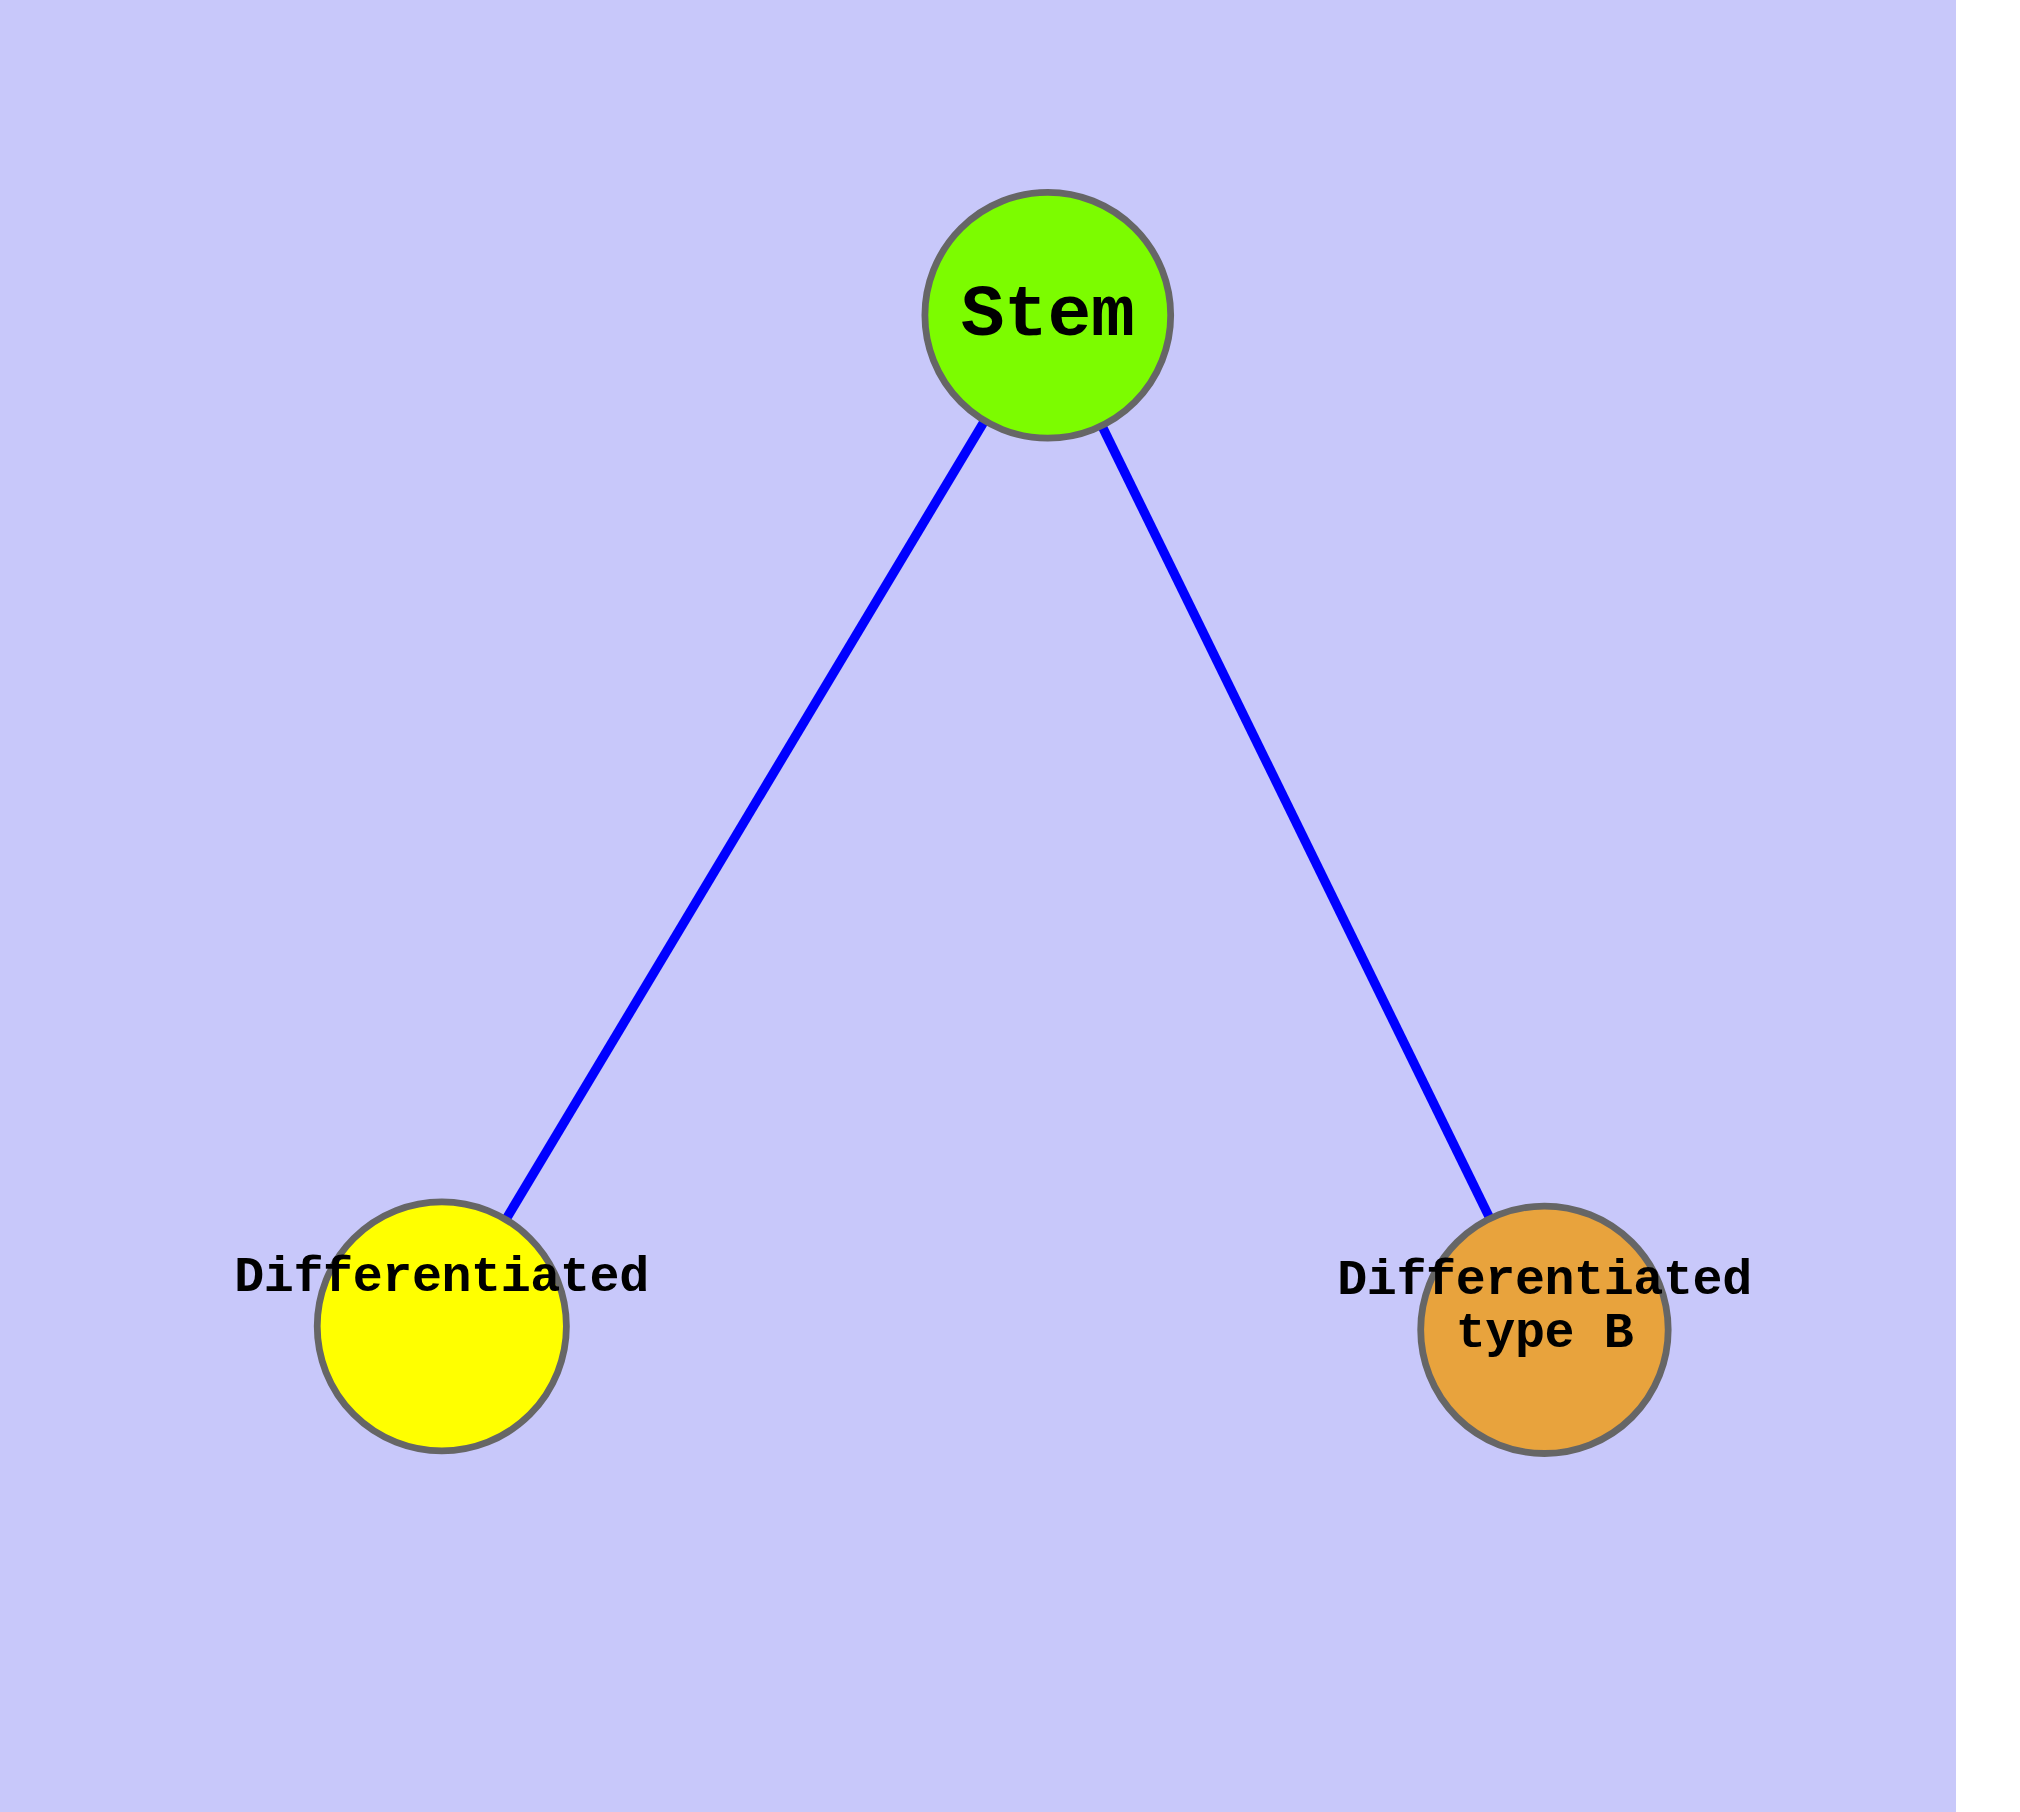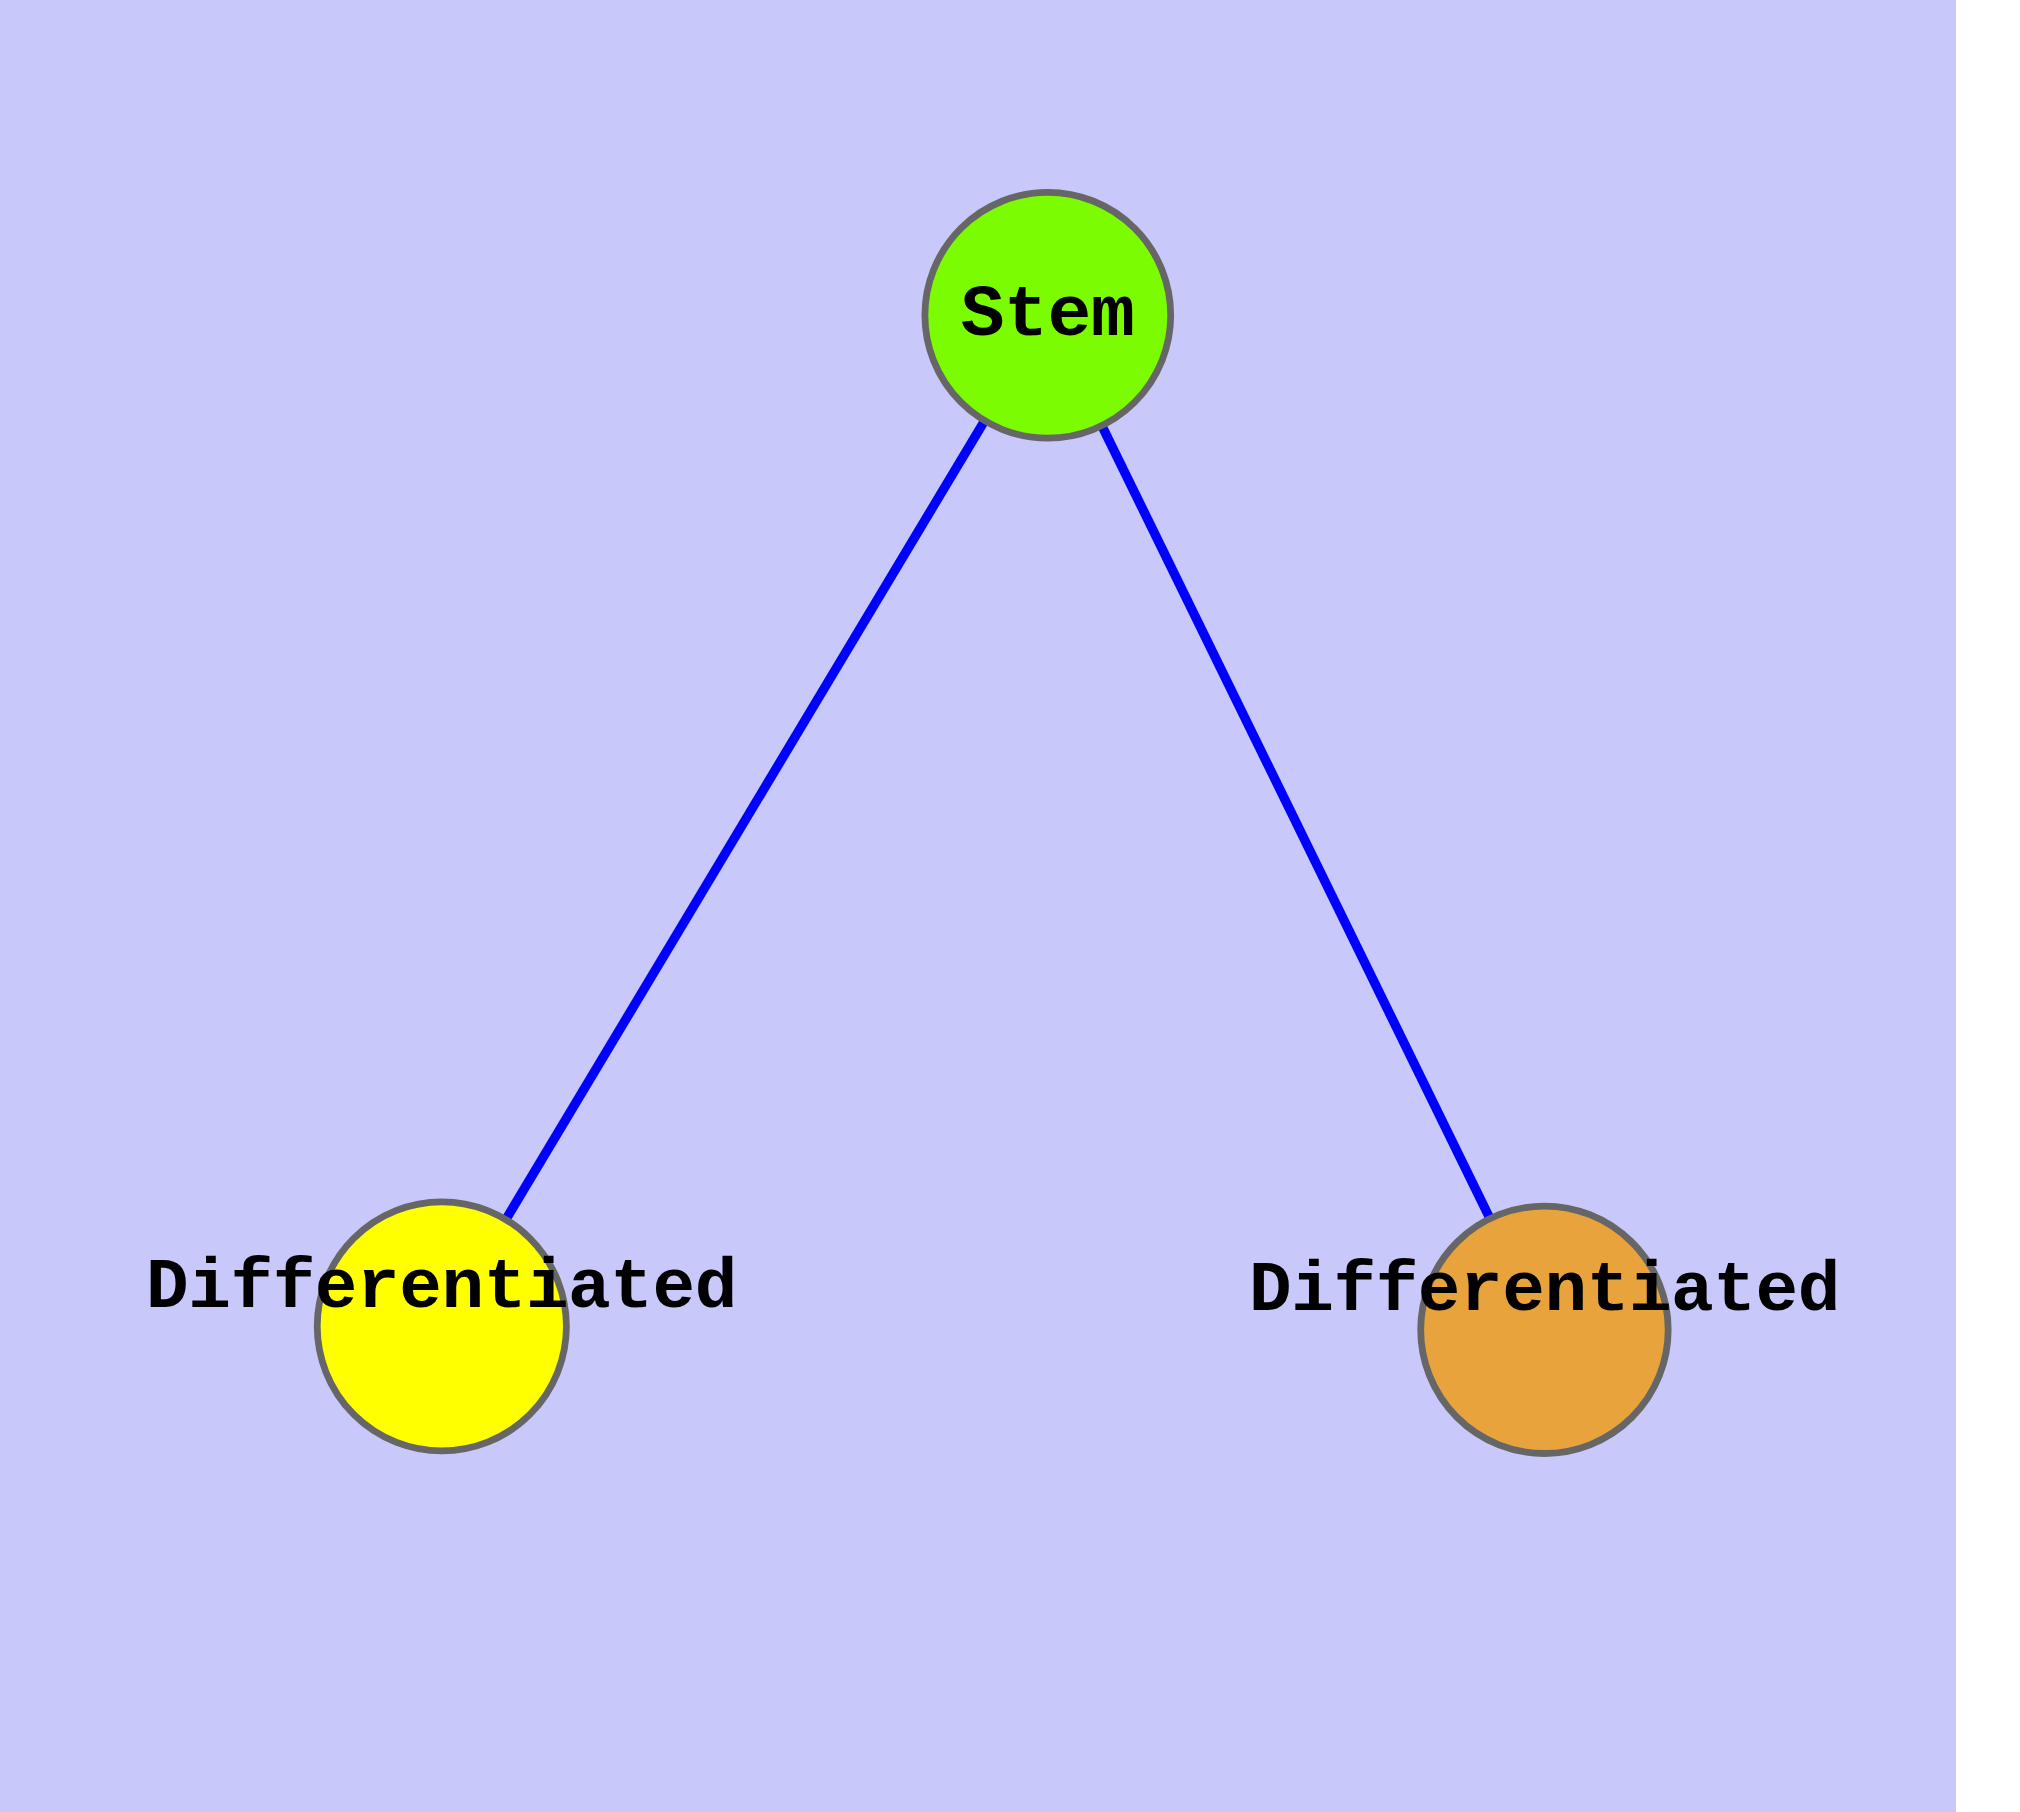--- a/index.html
+++ b/index.html
@@ -34,21 +34,21 @@
     color: #000000;
     line-height: 1.06;
     white-space: nowrap;
     letter-spacing: -0.4px;
     pointer-events: none;
   }
   .node-label.stem {
     font-size: 73px;
   }
   .node-label.leaf {
-    font-size: 71px;
+    font-size: 50px;
   }
 </style>
 </head>
 <body>
 
 <div id="canvas" style="width: 1956px; height: 1812px; font-family: Liberation Mono, monospace;">
 
   <div id="bg-rect" style="background: rgb(200, 200, 250); width: 2021px; height: 1812px;"></div>
 
   <svg id="graph-svg" viewBox="0 0 2384 2138" xmlns="http://www.w3.org/2000/svg">
@@ -68,16 +68,17 @@
   <div class="node-label stem" style="left: 793px; top: 277px; width: 509px;">
     <span>Stem</span>
   </div>
 
   <div class="node-label leaf" style="left: 145px; top: 1251px; width: 593px;">
     <div>Differentiated</div>
   </div>
 
   <div class="node-label leaf" style="left: 1248px; top: 1254px; width: 593px;">
     <div>Differentiated</div>
+    <div>type B</div>
   </div>
 
 </div>
 
 
 </body></html>

